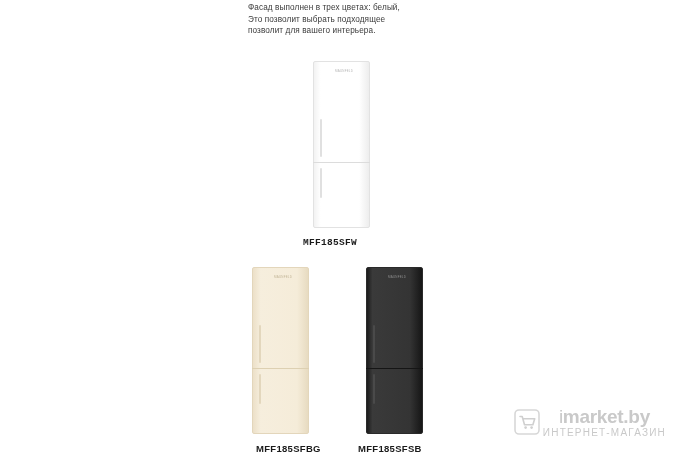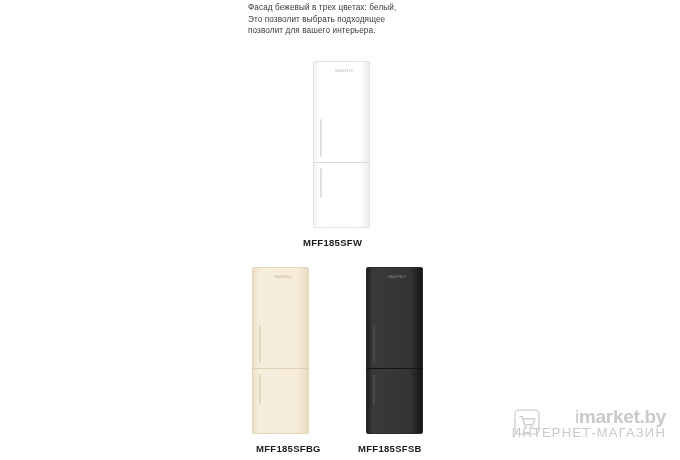--- a/index.html
+++ b/index.html
@@ -96,61 +96,61 @@
     color: #1a1a1a;
     letter-spacing: 0.3px;
     white-space: nowrap;
   }
 
   
   .watermark {
     position: absolute;
     right: 14px;
     bottom: 22px;
-    text-align: right;
+    text-align: center;
     color: #c9c9c9;
     user-select: none;
   }
   .watermark .wm-main {
     font-size: 19px;
     line-height: 21px;
     letter-spacing: -0.3px;
   }
   .watermark .wm-main .wm-i { font-weight: normal; }
   .watermark .wm-main .wm-market { font-weight: bold; color: #c9c9c9; }
   .watermark .wm-sub {
-    font-size: 13px;
+    font-size: 10px;
     line-height: 11px;
     letter-spacing: 1.2px;
   }
   .wm-cart {
     position: absolute;
     right: 139px;
     bottom: 24px;
     width: 28px;
     height: 28px;
   }
 </style>
 </head>
 <body>
 
 <div class="desc">
-  <p>Фасад бежевый в трех цветах: белый,</p>
+  <p>Фасад выполнен в трех цветах: белый,</p>
   <p>Это позволит выбрать подходящее</p>
   <p>позволит для вашего интерьера.</p>
 </div>
 
 <div class="fridge fridge-white" style="left:313px; top:61px; width:57px; height:167px;">
   <div class="body"></div>
   <div class="logo" style="left:22px; top:8px;">MAUNFELD</div>
   <div class="split" style="top:101px;"></div>
   <div class="handle" style="left:7px; top:58px; height:38px;"></div>
   <div class="handle" style="left:7px; top:107px; height:30px;"></div>
 </div>
-<div class="caption" style="left:303px; top:237px;">MFF185SFW</div>
+<div class="caption" style="left:303px; top:237px;font-family:Liberation Mono, monospace;">MFF185SFW</div>
 
 <div class="fridge fridge-beige" style="left:252px; top:267px; width:57px; height:167px;">
   <div class="body"></div>
   <div class="logo" style="left:22px; top:8px;">MAUNFELD</div>
   <div class="split" style="top:101px;"></div>
   <div class="handle" style="left:7px; top:58px; height:38px;"></div>
   <div class="handle" style="left:7px; top:107px; height:30px;"></div>
 </div>
 <div class="caption" style="left:256px; top:443px;">MFF185SFBG</div>
 

